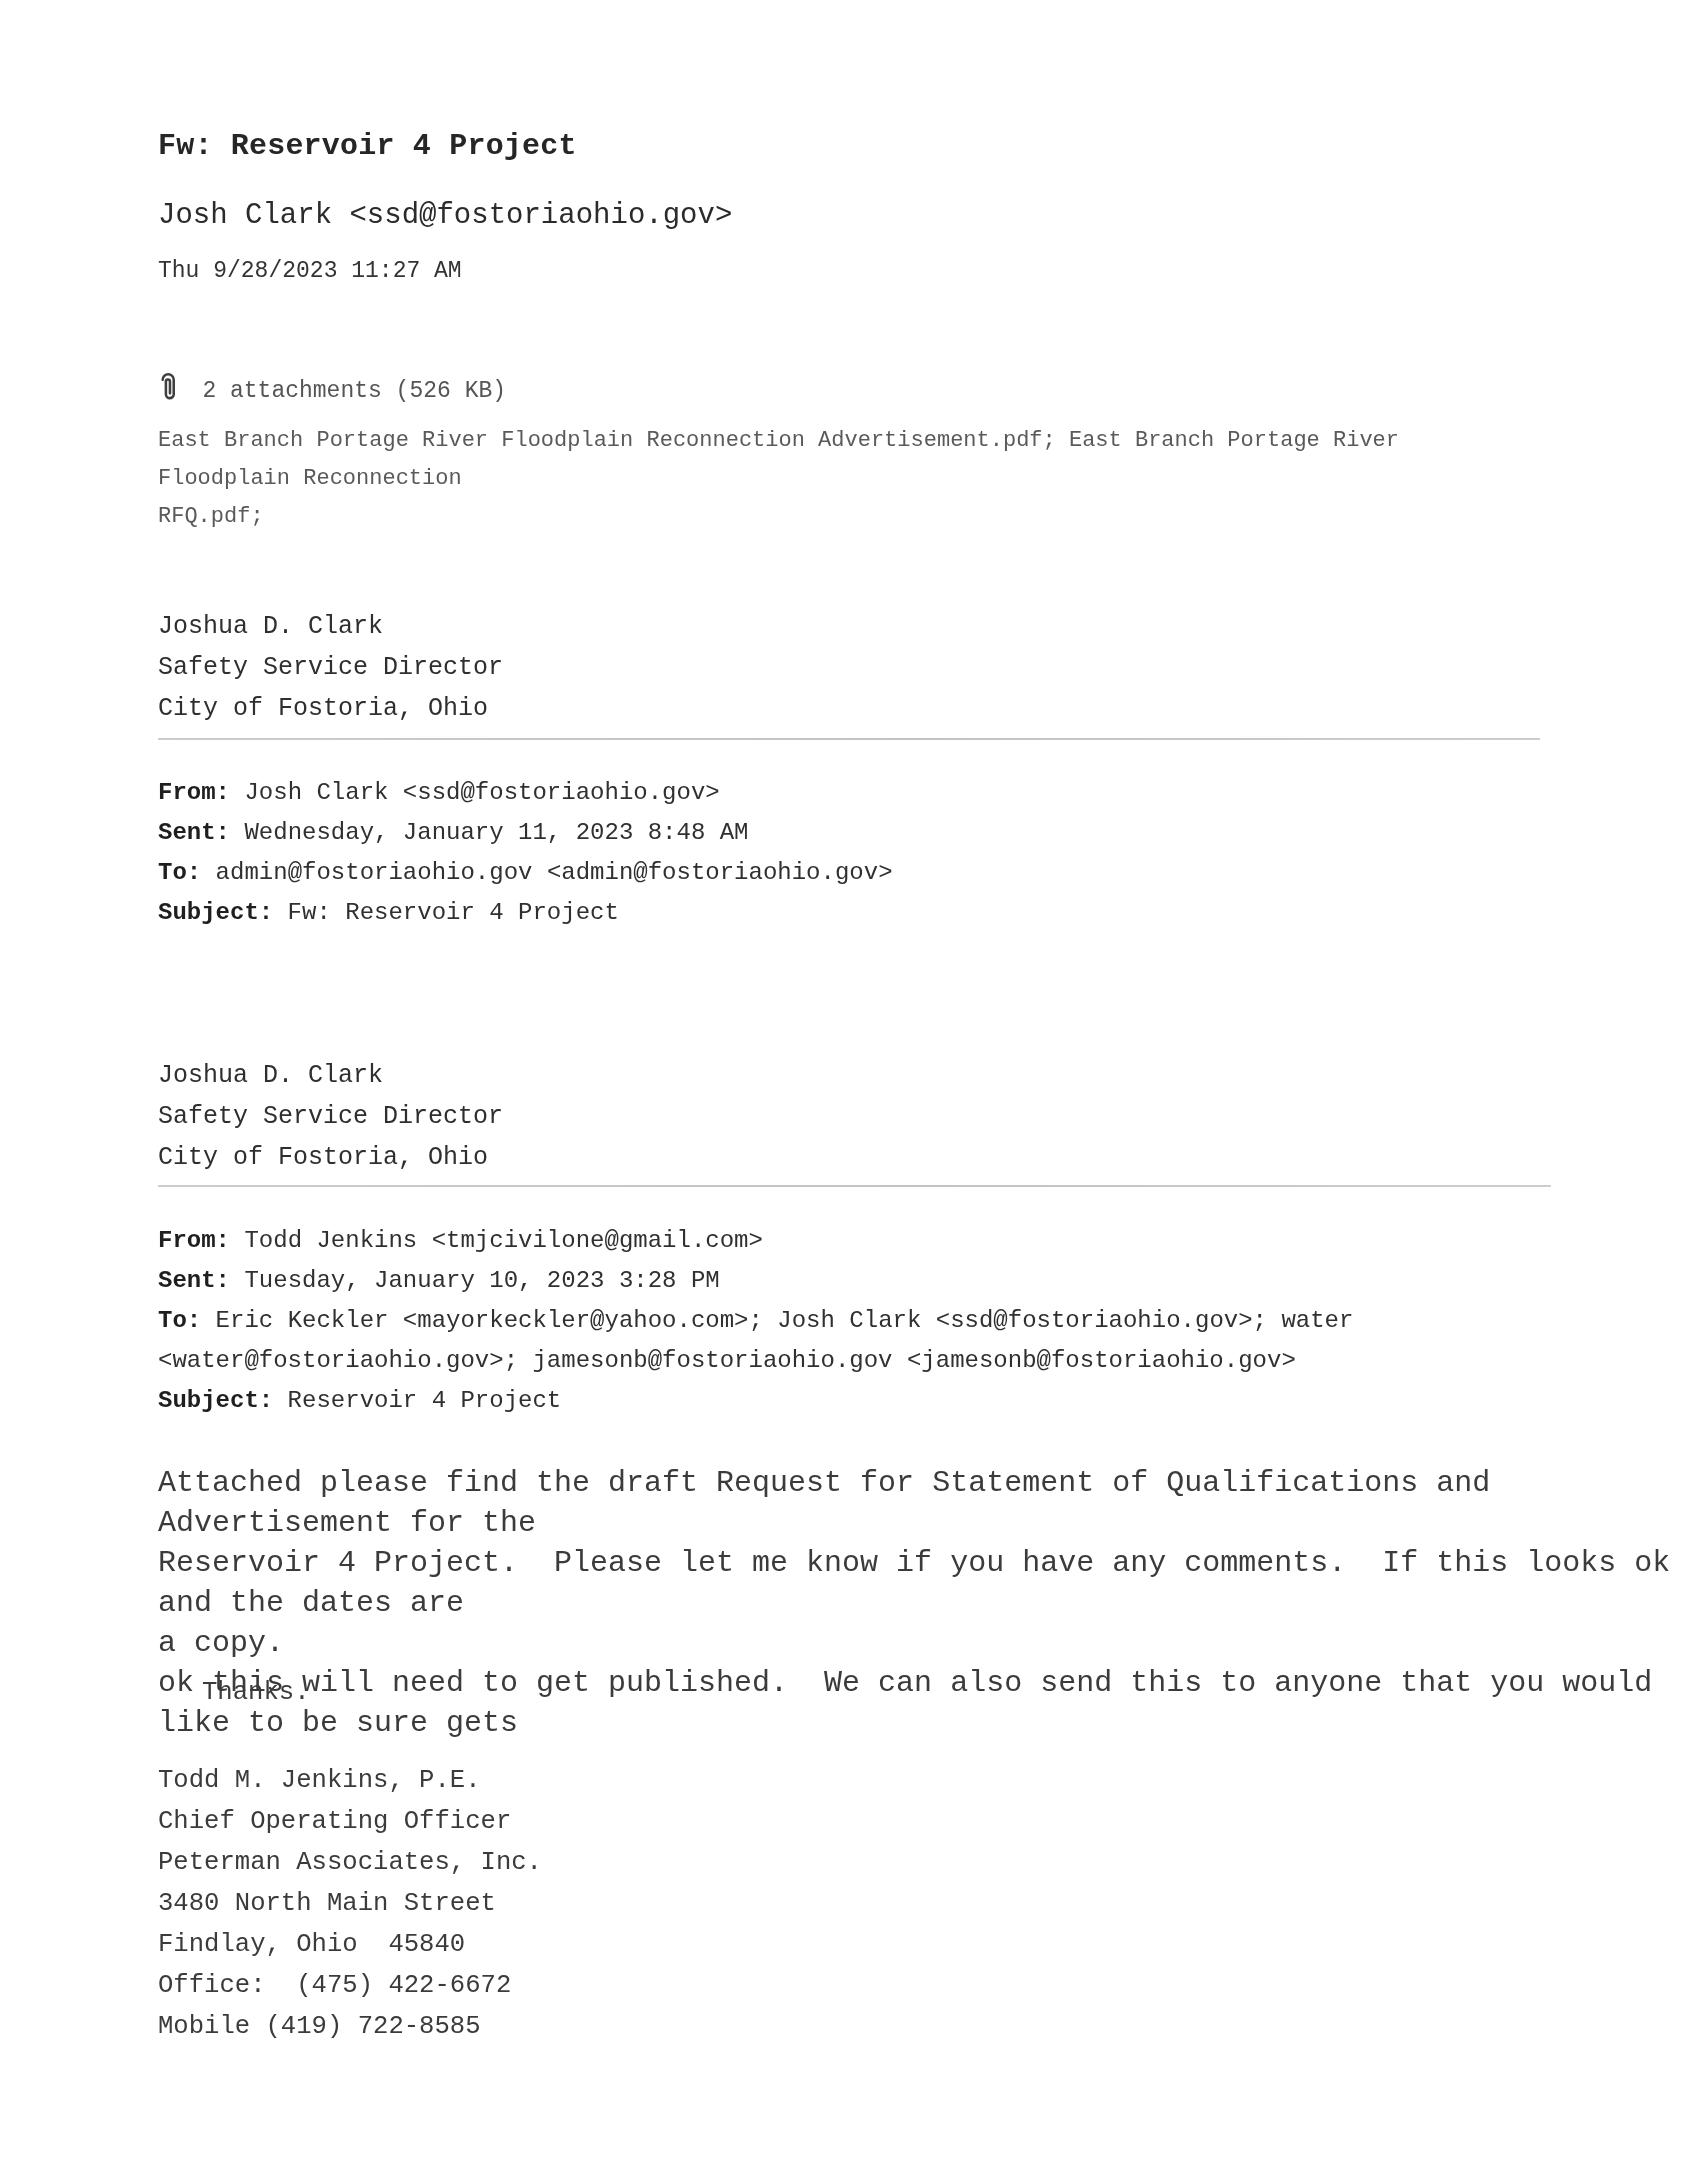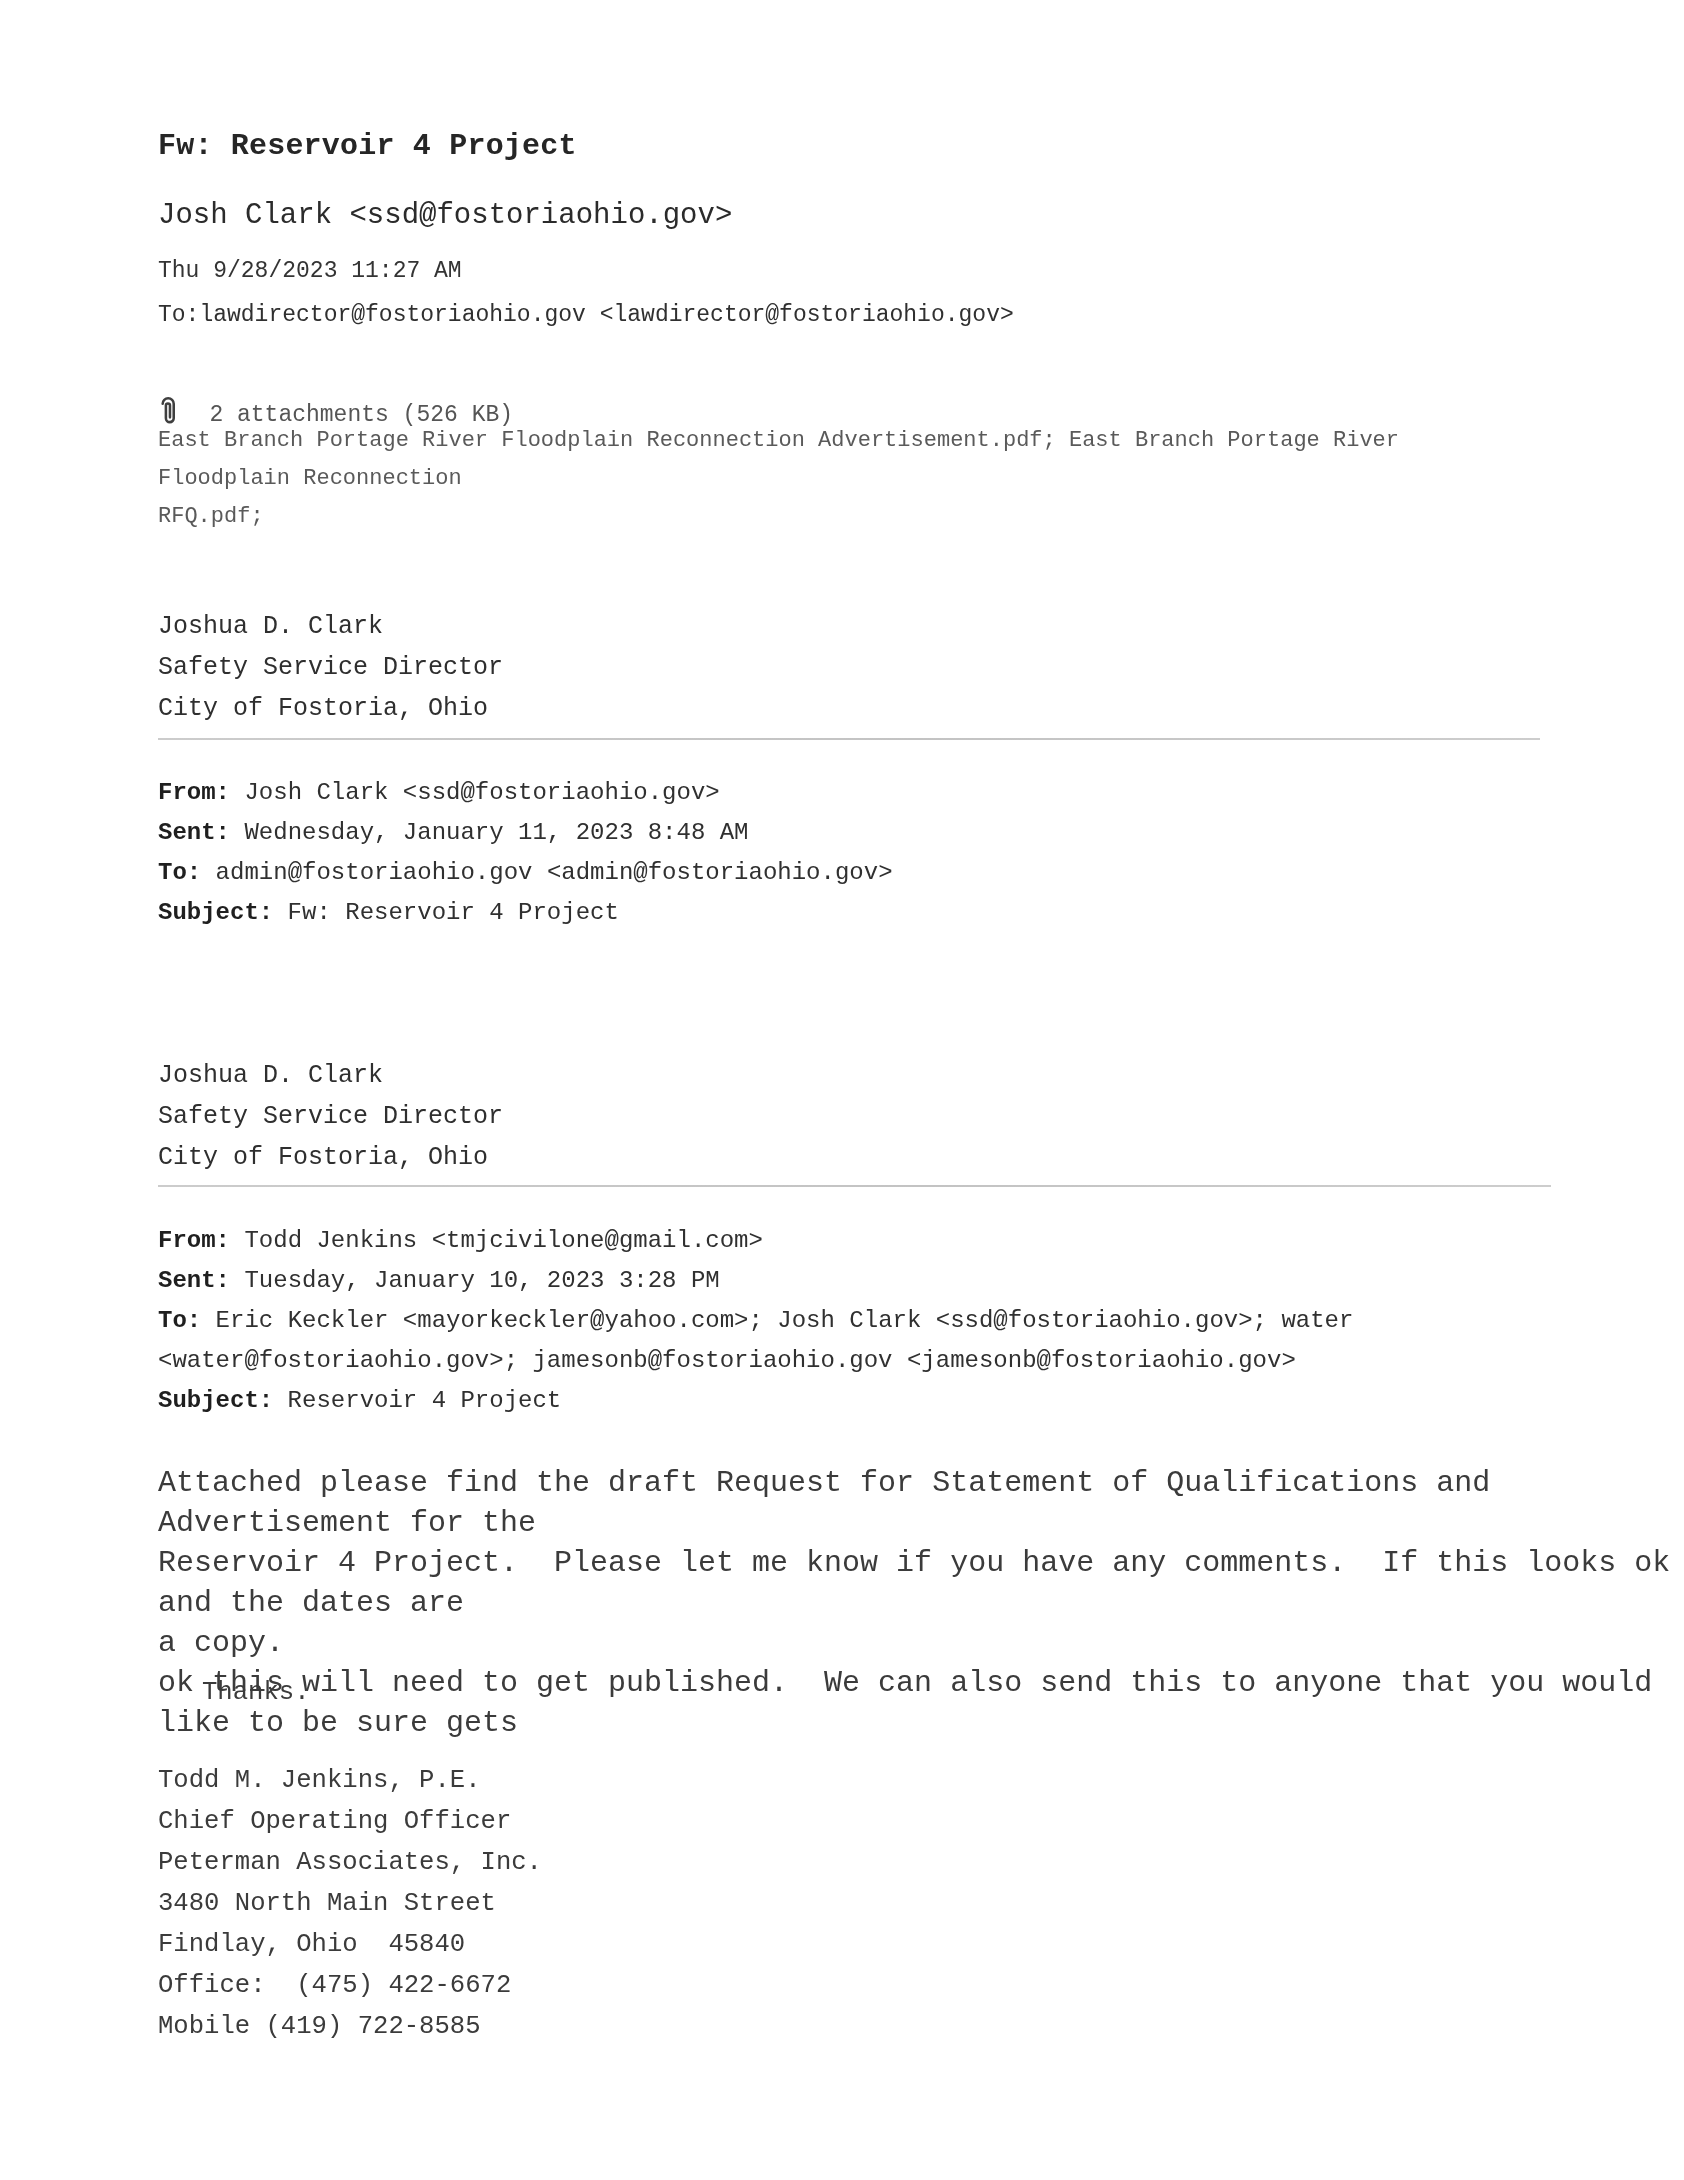--- a/index.html
+++ b/index.html
@@ -33,24 +33,24 @@
     font-size: 23px;
     color: #343434;
   }
   .toline {
     top: 302px;
     font-size: 23px;
     color: #303030;
   }
 
   .attach-header {
-    top: 393px;
+    top: 369px;
     display: flex;
     align-items: center;
-    gap: 31px;
+    gap: 24px;
     font-size: 23px;
     color: #555555;
   }
   .attach-files {
     top: 422px;
     font-size: 22px;
     line-height: 38px;
     color: #5a5a5a;
     width: 1380px;
   }
@@ -97,21 +97,20 @@
 <body>
 
 <div class="page">
 
   <div class="abs subject t">Fw: Reservoir 4 Project</div>
 
   <div class="abs sender t">Josh Clark &lt;ssd@fostoriaohio.gov&gt;</div>
 
   <div class="abs sentdate t">Thu 9/28/2023 11:27 AM</div>
 
-  <div class="abs toline t">To:lawdirector@fostoriaohio.gov &lt;lawdirector@fostoriaohio.gov&gt;</div>
 
   <div class="abs attach-header">
     <span class="clip">
       <svg width="20.4" height="36" viewBox="0 0 24 42" fill="none">
         <path d="M5.5 12.5 a6.5 6.5 0 0 1 13 0 v17 a4.6 4.6 0 0 1 -9.2 0 V14.5 a2.4 2.4 0 0 1 4.8 0 v14" stroke="#3f3f3f" stroke-width="3" stroke-linecap="round" stroke-linejoin="round"></path>
       </svg>
     </span>
     <span class="t">2 attachments (526 KB)</span>
   </div>
 

